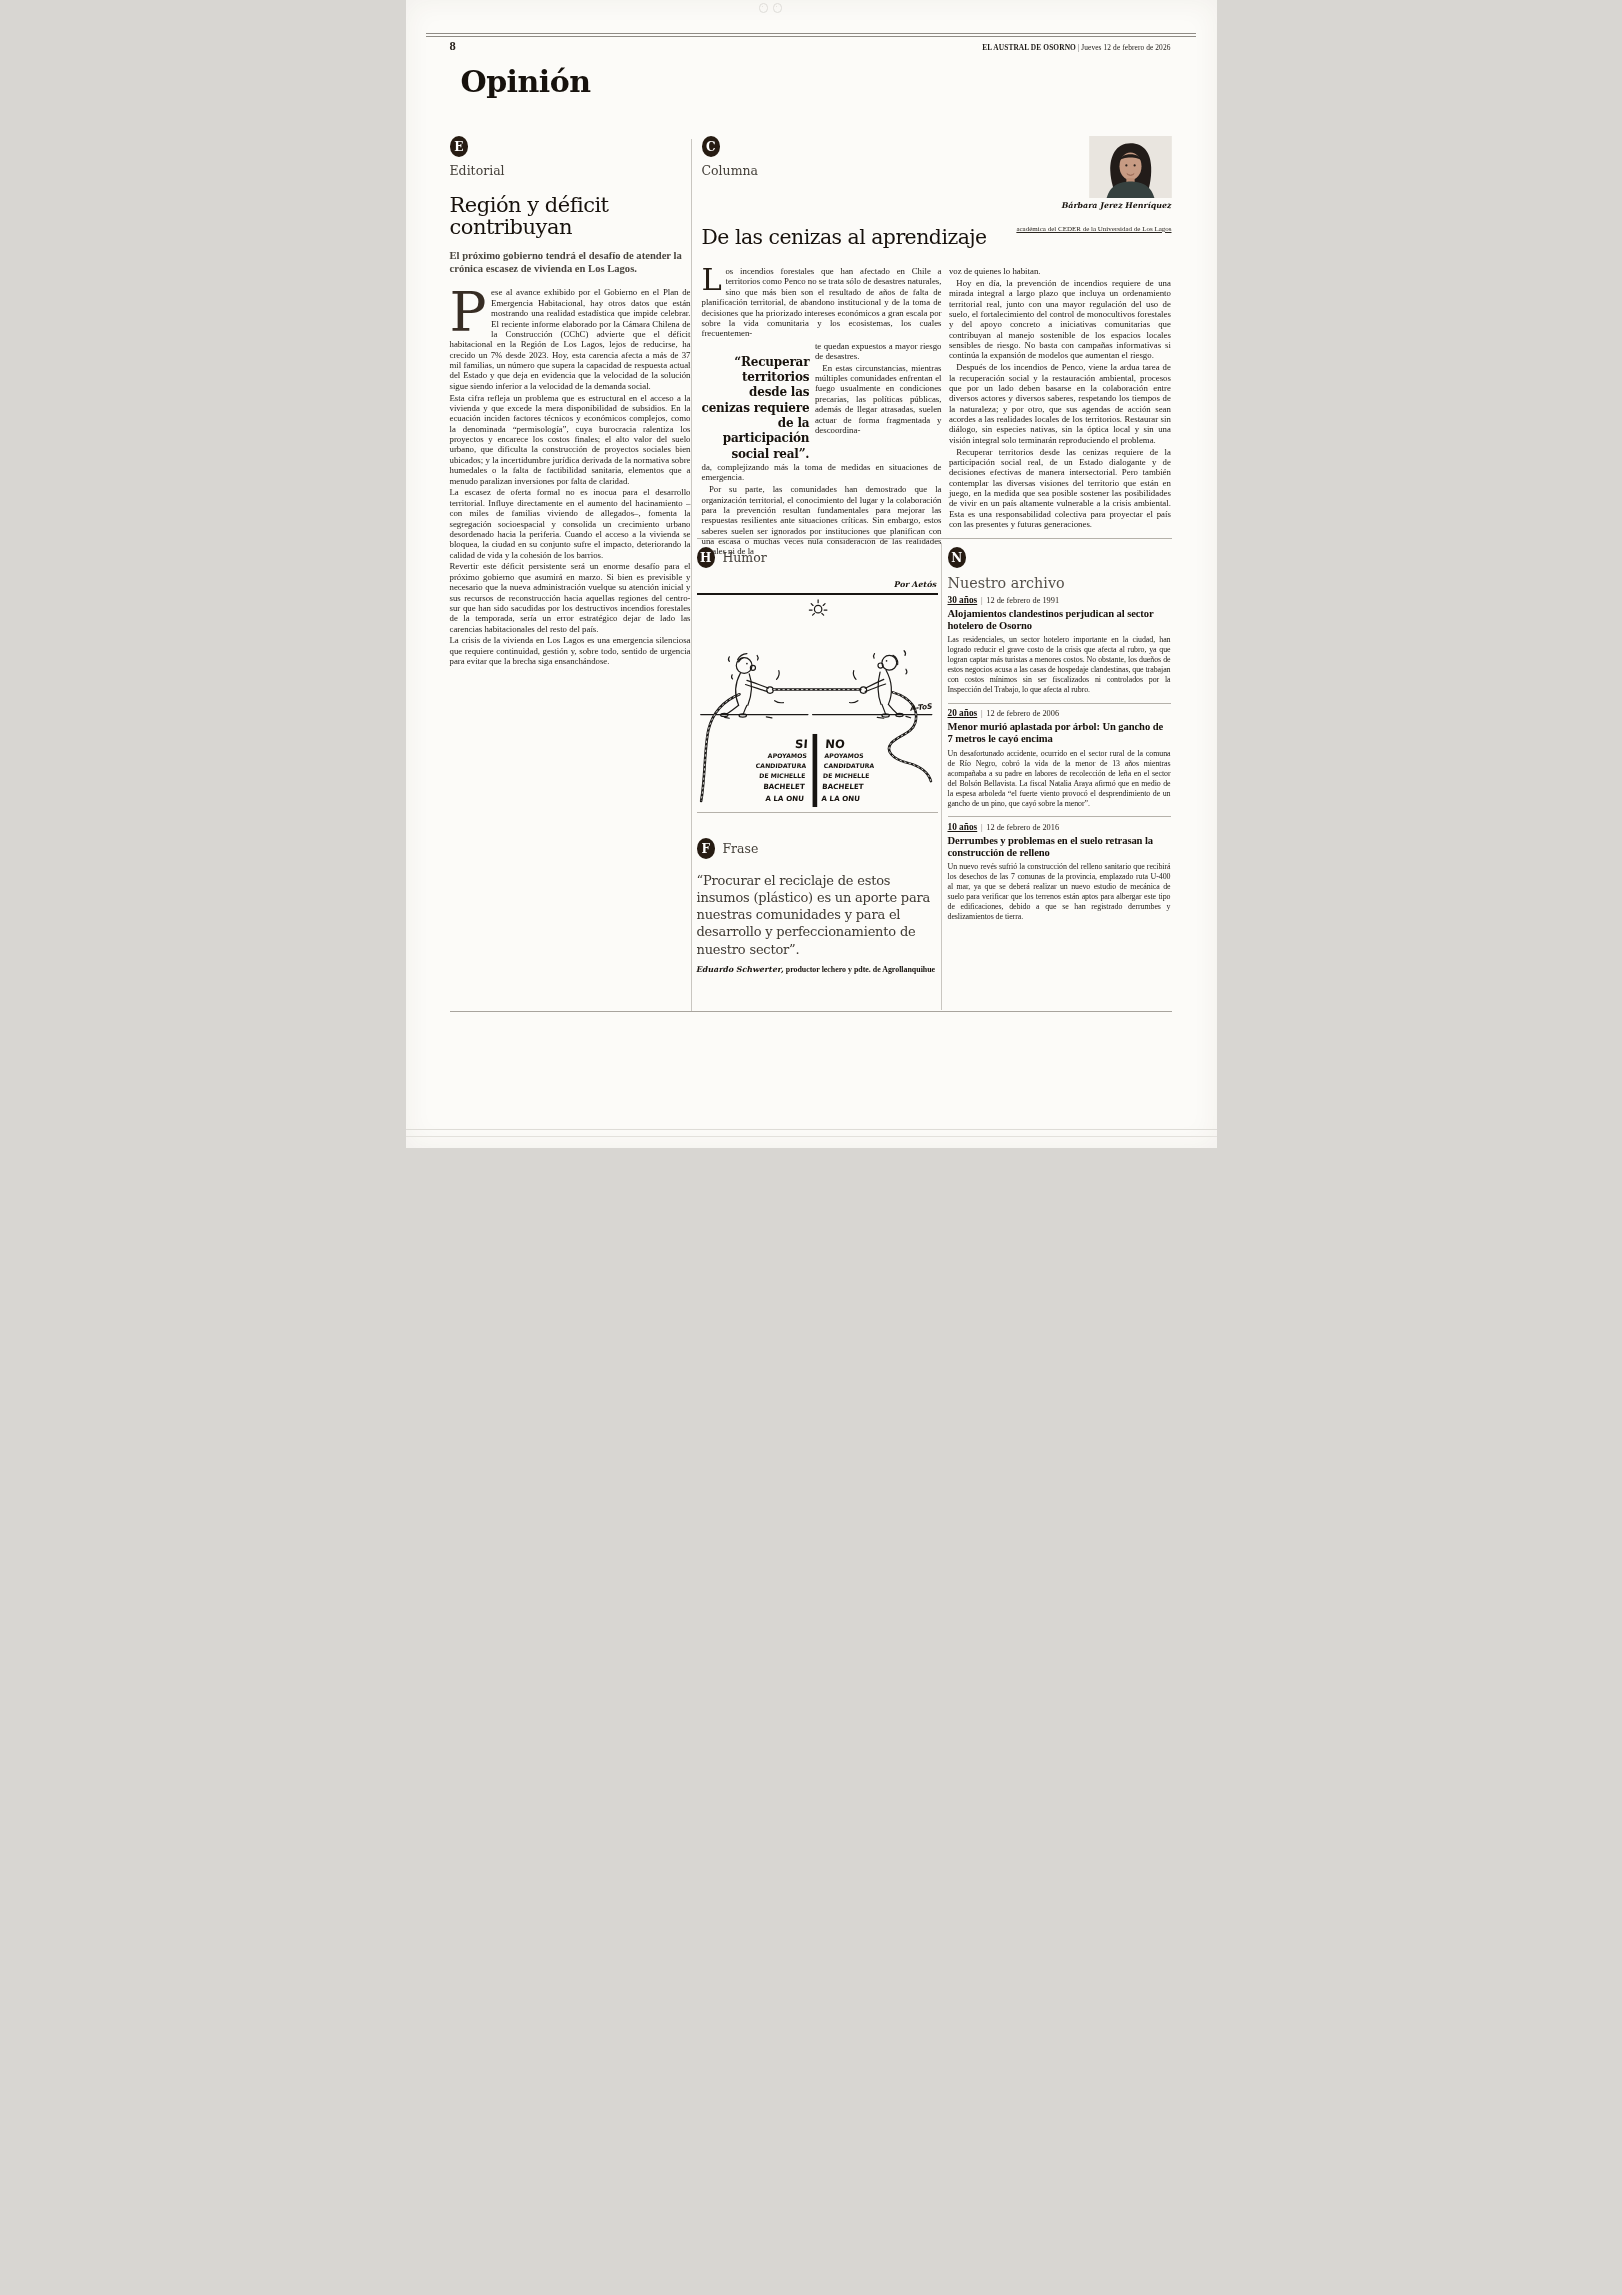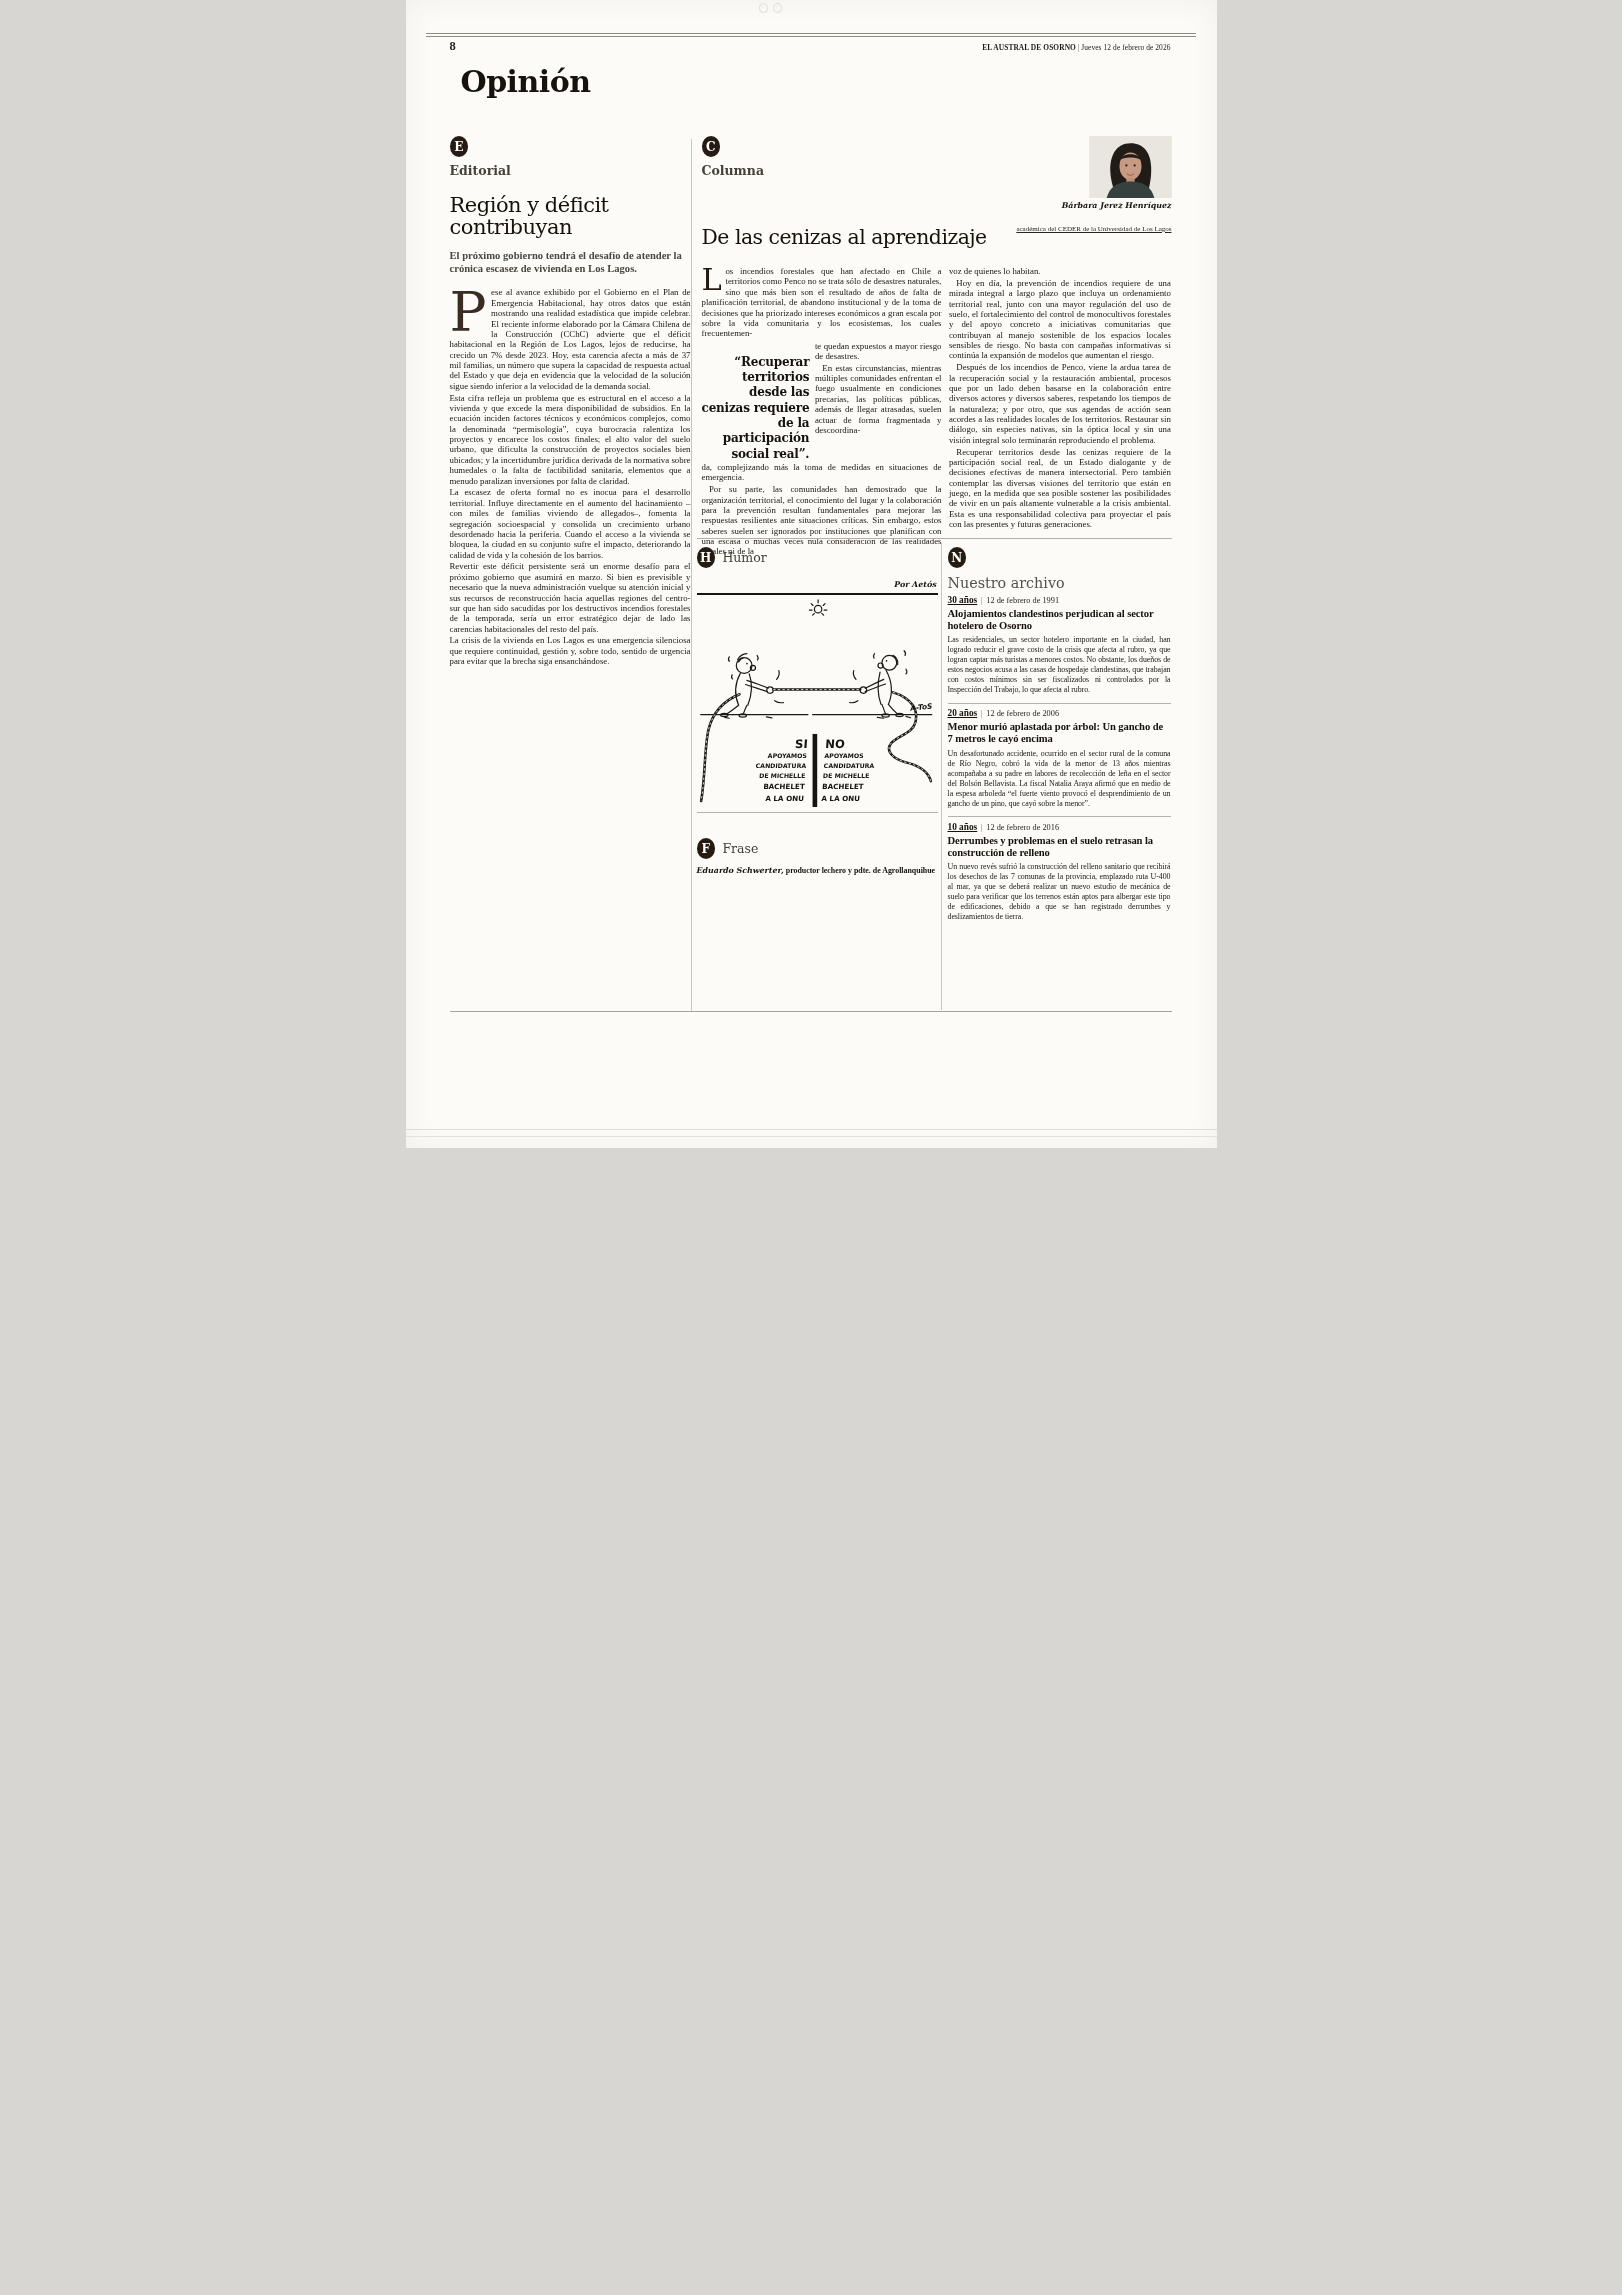--- a/index.html
+++ b/index.html
@@ -20,21 +20,21 @@
     font:700 30px "DejaVu Serif",serif;letter-spacing:-0.5px;color:#17120d;}
   .scan-dot{position:absolute;top:2.8px;width:7.9px;height:7.9px;border:0.9px solid #d3d1cc;border-radius:50%;opacity:.7;}
   .scan-dot.d1{left:353px;} .scan-dot.d2{left:367px;}
   .scan-dot::after{content:"";position:absolute;left:2.3px;top:2.3px;width:1.4px;height:1.4px;border-radius:50%;background:#d3d1cc;}
 
   
   .kicker-letter{display:flex;align-items:center;justify-content:center;
     width:18.5px;height:21px;border-radius:50%;background:#261b12;color:#fff;
     font:700 12px "DejaVu Serif",serif;}
   .kicker-label{font:400 12.5px "DejaVu Serif",serif;color:#45403a;}
-  .kicker-stack .kicker-label{display:block;margin-top:5.6px;font-weight:bold;}
+  .kicker-stack .kicker-label{display:block;margin-top:5.6px;}
   .kicker-row{display:flex;align-items:center;gap:7.4px;}
 
   
   .bodytext p{margin:0 0 1.4px;text-align:justify;font-size:8.8px;line-height:1.18;color:#1c1712;}
   .bodytext p.indent{text-indent:7.4px;}
   .dropcap{float:left;font:400 55px/0.78 "DejaVu Serif",serif;color:#372d24;padding:3.7px 4.6px 0 0;}
   .dropcap.small{font-size:30.5px;line-height:.8;padding:1.9px 3.7px 0 0;color:#241c14;}
 
   
   .editorial{position:absolute;left:44px;top:136px;width:241px;}
@@ -275,20 +275,21 @@
       </g>
     </svg>
     <div class="humor-end"></div>
   </section>
 
   <section class="frase">
     <div class="kicker-row">
       <div class="kicker-letter">F</div>
       <span class="kicker-label">Frase</span>
     </div>
+    <p class="frase-quote">“Procurar el reciclaje de estos insumos (plástico) es un aporte para nuestras comunidades y para el desarrollo y perfeccionamiento de nuestro sector”.</p>
     <p class="frase-attr">
       <span class="fa-name">Eduardo Schwerter,</span><span class="fa-role"> productor lechero y pdte. de Agrollanquihue</span>
     </p>
   </section>
 
   <section class="archivo">
     <div class="kicker-letter">N</div>
     <h2 class="arch-title">Nuestro archivo</h2>
 
     <article class="arch-entry">

